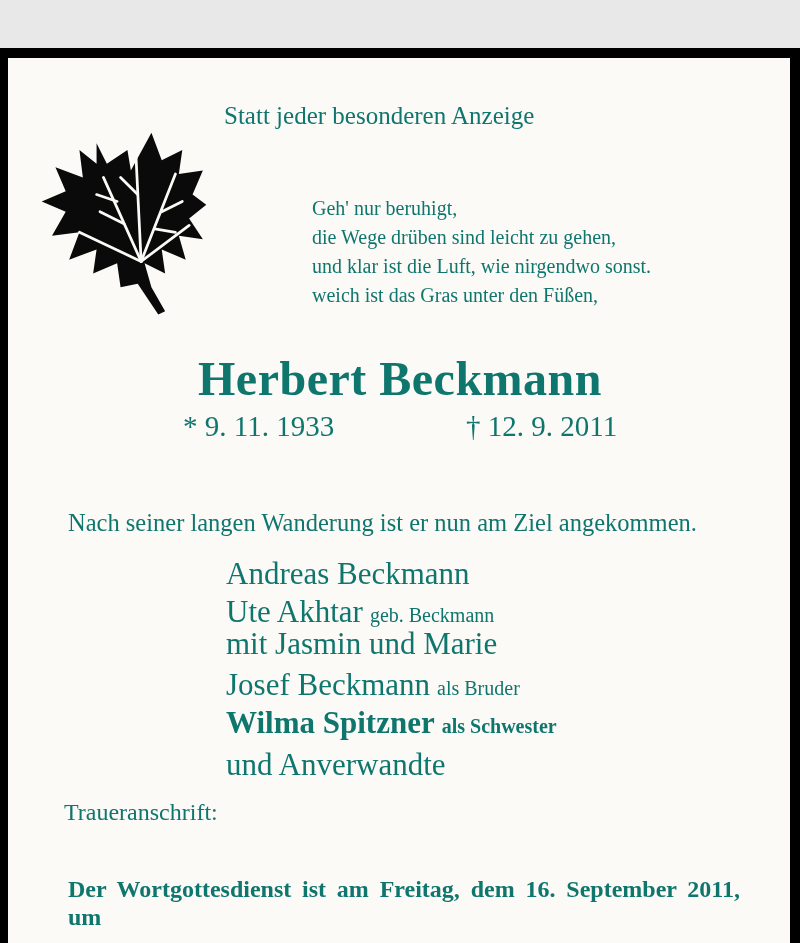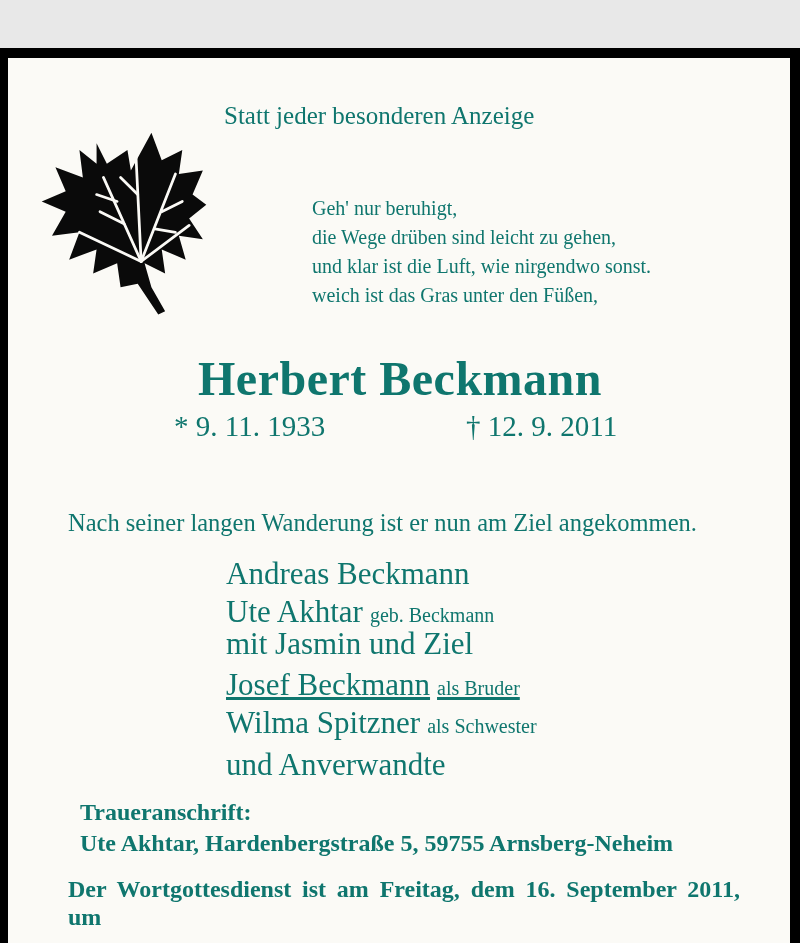--- a/index.html
+++ b/index.html
@@ -19,30 +19,30 @@
   .frame-right{left:790px;top:0;width:10px;height:943px;}
 
   .abs{position:absolute;white-space:nowrap;}
 
   .statt{left:224px;top:54px;font-size:25px;}
   .leaf{left:36px;top:78px;width:176px;height:192px;}
   .poem{left:312px;top:146px;font-size:20px;line-height:29px;}
   .deceased-name{left:0;top:303px;width:800px;text-align:center;
     font-size:48px;font-weight:bold;letter-spacing:0.5px;}
   .date{top:362px;font-size:29px;}
-  .birth-date{left:174px;}
+  .birth-date{left:183px;}
   .death-date{left:466px;}
   .epitaph{left:68px;top:461px;font-size:24.5px;}
 
   .mourner{left:226px;font-size:31px;}
   .mourner .suffix{font-size:20px;margin-left:7px;}
   .m0{top:508px;} .m1{top:546px;} .m2{top:578px;}
-  .m3{top:619px;text-decoration:underline;} .m4{top:657px;} .m5{top:699px;}
+  .m3{top:619px;} .m4{top:657px;font-weight:bold;} .m5{top:699px;}
 
-  .condolence{left:80px;top:749px;font-size:24px;line-height:31px;font-weight:bold;}
+  .condolence{left:64px;top:749px;font-size:24px;line-height:31px;}
   .service{left:68px;top:828px;width:672px;font-size:24px;line-height:27.8px;white-space:normal;font-weight:bold;}
   .service .jline{text-align:justify;text-align-last:justify;}
   .service .lline{text-align:left;}
 </style>
 </head>
 <body>
 
 <div class="page">
 
   <div class="frame frame-top"></div>
@@ -86,34 +86,33 @@
 
   <div class="abs epitaph">Nach seiner langen Wanderung ist er nun am Ziel angekommen.</div>
 
   <div class="abs mourner m0">
     <span>Andreas Beckmann</span><span class="suffix"></span>
   </div>
   <div class="abs mourner m1">
     <span>Ute Akhtar</span><span class="suffix">geb. Beckmann</span>
   </div>
   <div class="abs mourner m2">
-    <span>mit Jasmin und Ziel</span><span class="suffix"></span>
+    <span>mit Jasmin und Marie</span><span class="suffix"></span>
   </div>
   <div class="abs mourner m3">
     <span>Josef Beckmann</span><span class="suffix">als Bruder</span>
   </div>
   <div class="abs mourner m4">
     <span>Wilma Spitzner</span><span class="suffix">als Schwester</span>
   </div>
   <div class="abs mourner m5">
     <span>und Anverwandte</span><span class="suffix"></span>
   </div>
 
   <div class="abs condolence">
     <div>Traueranschrift:</div>
-    <div>Ute Akhtar, Hardenbergstraße 5, 59755 Arnsberg-Neheim</div>
   </div>
 
   <div class="abs service">
     <div class="jline">Der Wortgottesdienst ist am Freitag, dem 16. September 2011, um</div>
   </div>
 
 </div>
 
 </body></html>

